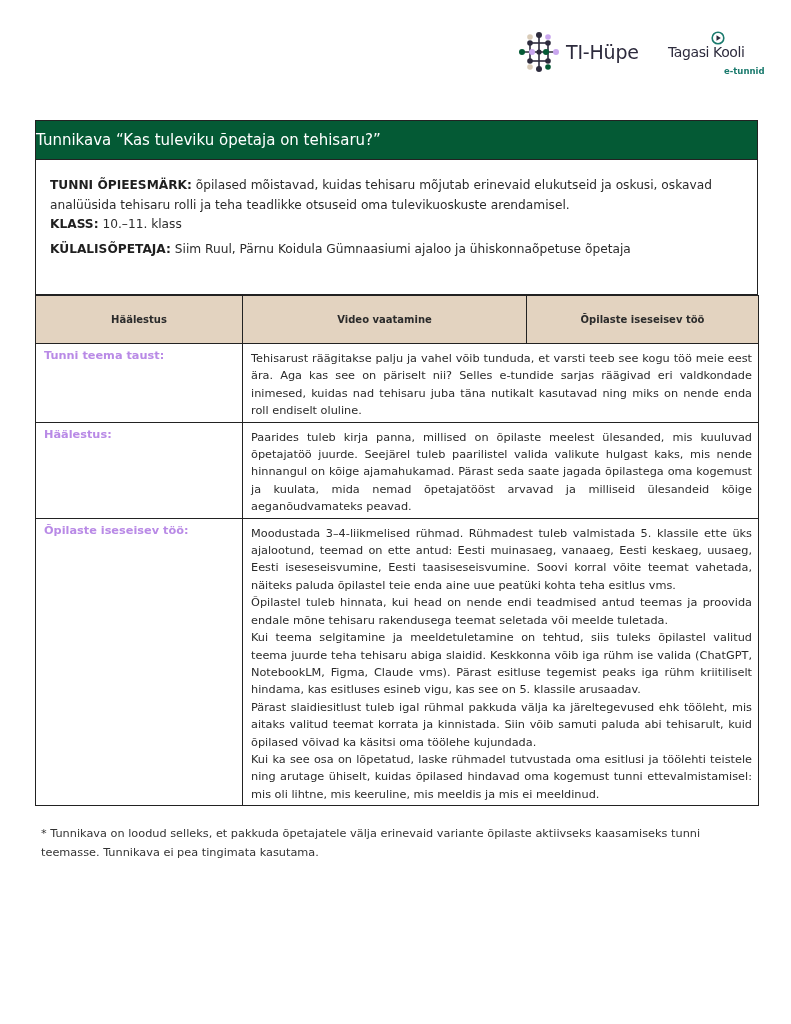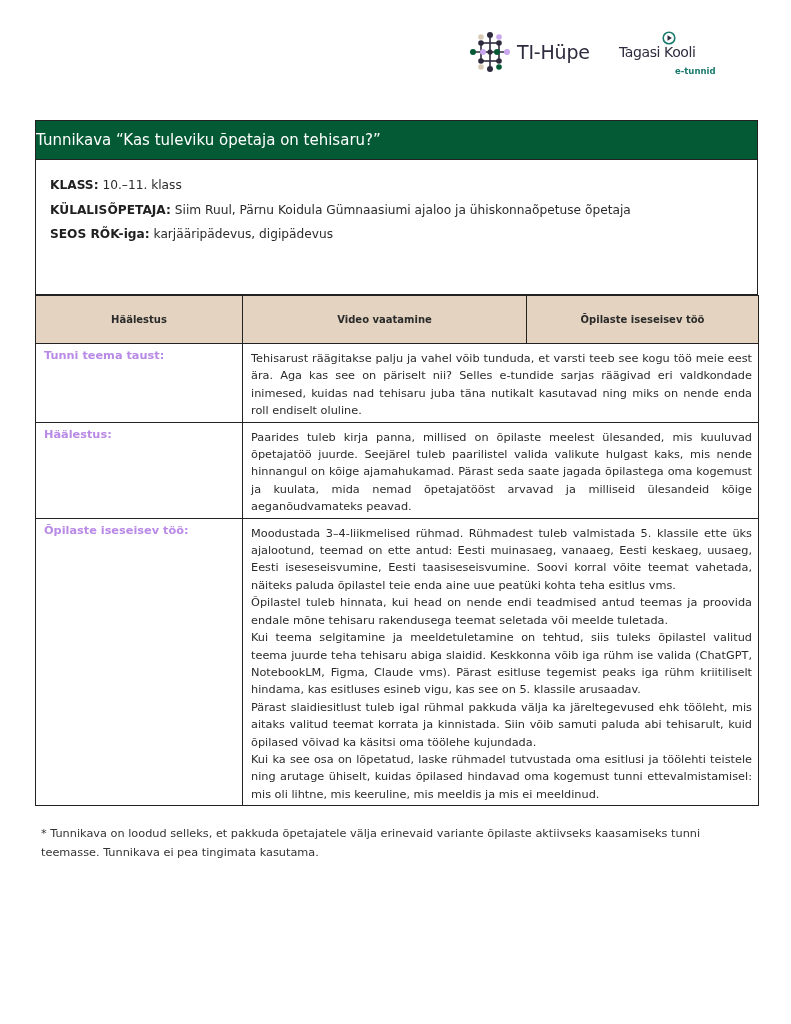--- a/index.html
+++ b/index.html
@@ -1,19 +1,19 @@
 <!DOCTYPE html>
 <html><head>
   <meta charset="utf-8">
   <style>
     html, body { margin: 0; padding: 0; background: #ffffff; }
     body { width: 791px; height: 1024px; position: relative; overflow: hidden; font-family: "DejaVu Sans", sans-serif; color: #2b2b2b; }
 
     
-    .logos { position: absolute; top: 30px; left: 469px; width: 260px; height: 50px; }
+    .logos { position: absolute; top: 30px; left: 518px; width: 260px; height: 50px; }
     .logo-tihupe { position: absolute; left: 0; top: 0; height: 44px; display: flex; align-items: center; }
     .logo-tihupe svg { width: 42px; height: 42px; }
     .logo-tihupe .txt { font-family: "DejaVu Sans", sans-serif; font-size: 19px; color: #2d2b3d; margin-left: 6px; letter-spacing: -0.2px; }
     .logo-tk { position: absolute; left: 150px; top: 0; width: 105px; height: 50px; }
     .logo-tk .play { position: absolute; left: 43px; top: 1px; width: 14px; height: 14px; }
     .logo-tk .name { position: absolute; left: 0; top: 14px; font-size: 14px; color: #2d2b3d; white-space: nowrap; letter-spacing: -0.4px; }
     .logo-tk .sub { position: absolute; left: 56px; top: 36px; font-size: 8.5px; color: #1a7a6d; font-weight: bold; white-space: nowrap; }
 
     
     .doc { position: absolute; left: 35px; top: 120px; width: 723px; }
@@ -72,23 +72,23 @@
     </svg>
     <span class="name">Tagasi Kooli</span>
     <span class="sub">e-tunnid</span>
   </div>
 </div>
 
 <div class="doc">
   <div class="title-bar">Tunnikava  “Kas tuleviku õpetaja on tehisaru?”</div>
 
   <div class="info">
+    <p><b>TUNNI ÕPIEESMÄRK:</b><span> õpilased mõistavad, kuidas tehisaru mõjutab erinevaid elukutseid ja oskusi, oskavad analüüsida tehisaru rolli ja teha teadlikke otsuseid oma tulevikuoskuste arendamisel.</span></p>
     <p><b>KLASS:</b><span> 10.–11. klass</span></p>
     <p class="gap"><b>KÜLALISÕPETAJA:</b><span> Siim Ruul, Pärnu Koidula Gümnaasiumi ajaloo ja ühiskonnaõpetuse õpetaja</span></p>
-    <p class="gap"><b>SEOS RÕK-iga:</b><span> karjääripädevus, digipädevus</span></p>
   </div>
 
 
   <table>
     <colgroup>
         <col style="width:207px">
         <col style="width:284px">
         <col style="width:232px">
       </colgroup>
     <thead>

